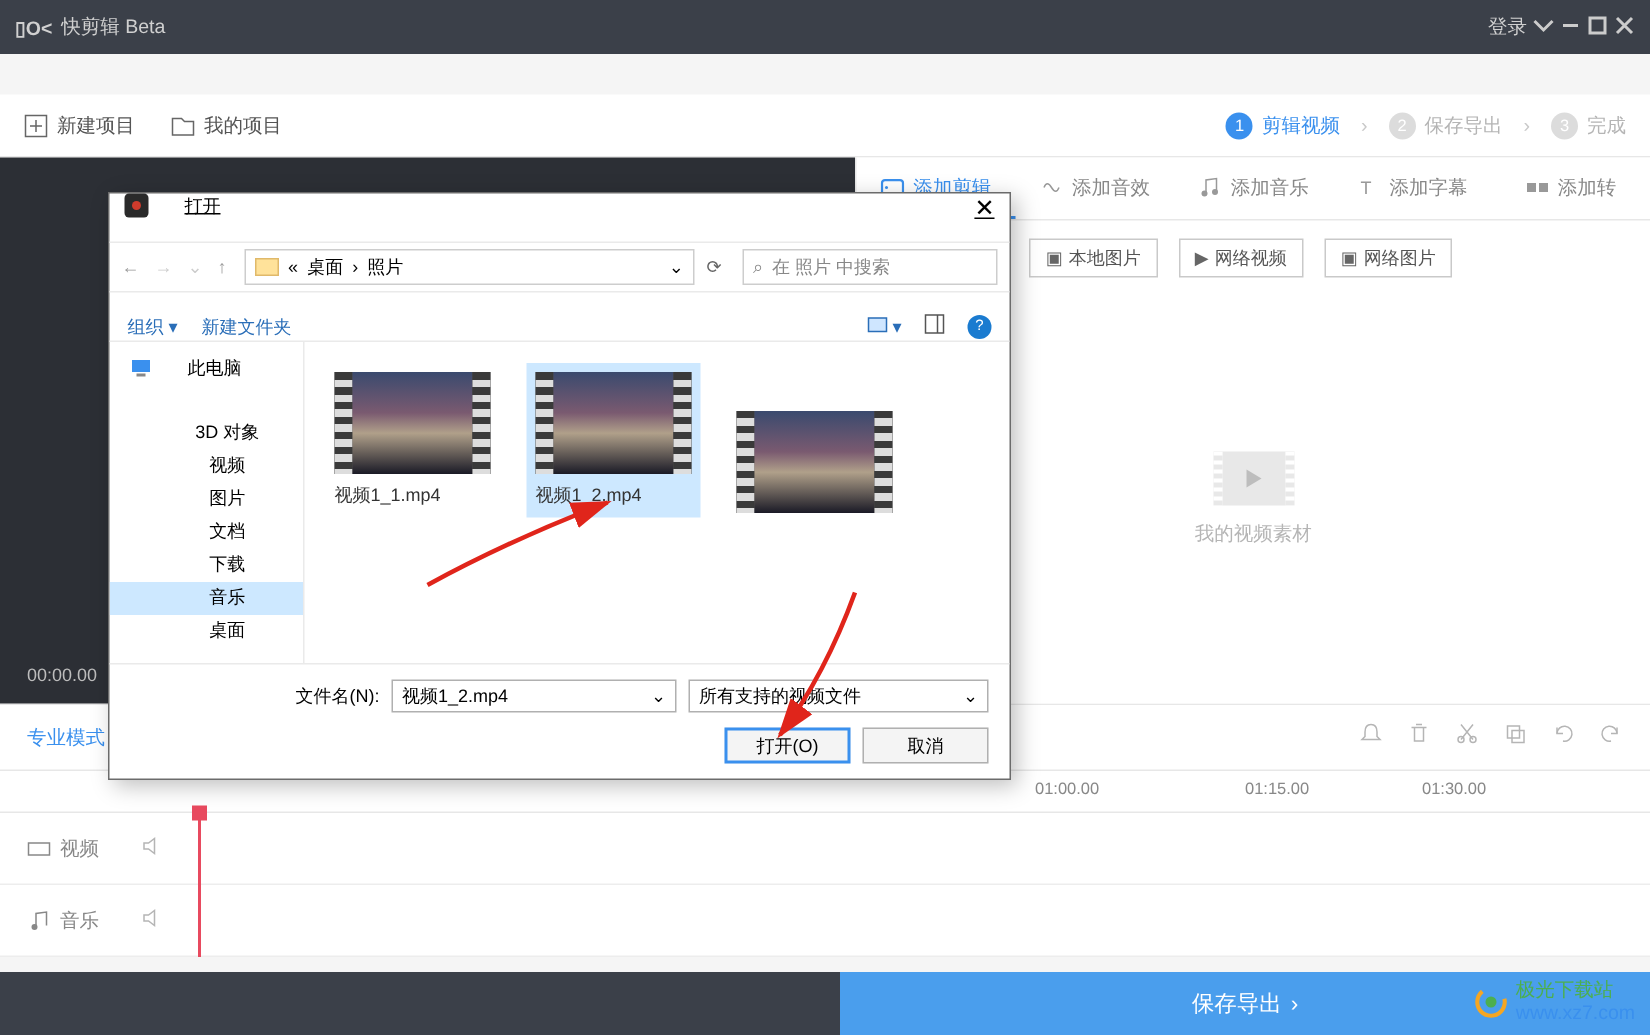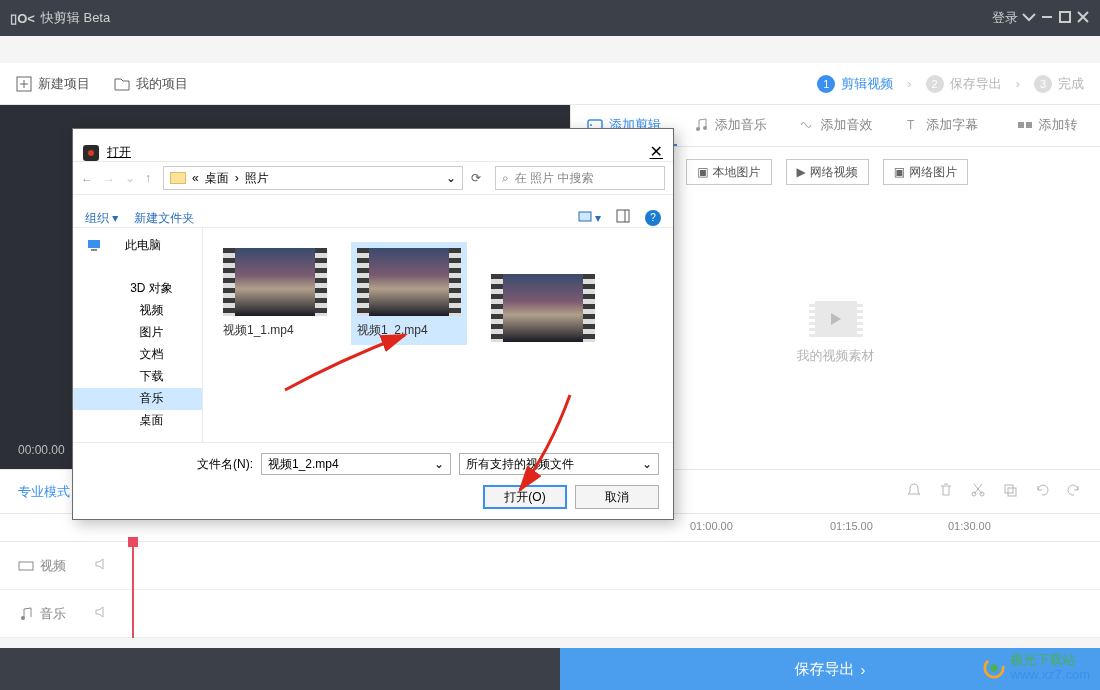--- a/index.html
+++ b/index.html
@@ -58,21 +58,21 @@
 .savebar .l { width: 560px; background: #3b4049; }
 .savebar .r { flex: 1; background: #4a9eed; color: #fff; display: flex; align-items: center; justify-content: center; font-size: 15px; gap: 6px; cursor: pointer; }
 
 
 .wm { position: absolute; right: 10px; bottom: 8px; display: flex; align-items: center; gap: 6px; color: #4caf50; font-size: 13px; z-index: 60; }
 .wm .domain { color: #3a90ee; }
 .wm svg { width: 22px; height: 22px; }
 
 
 .dialog { position: absolute; left: 72px; top: 128px; width: 602px; height: 392px; background: #fff; border: 1px solid #6b6b6b; box-shadow: 4px 4px 14px rgba(0,0,0,0.25); z-index: 50; display: flex; flex-direction: column; font-size: 12px; }
-.dlg-title { height: 32px; display: flex; align-items: flex-end; padding: 0 10px; gap: 8px; text-decoration: underline; }
+.dlg-title { height: 32px; display: flex; align-items: flex-start; padding: 0 10px; gap: 24px; text-decoration: underline; }
 .dlg-title .x { margin-left: auto; cursor: pointer; font-size: 16px; }
 .dlg-title .ico { width: 16px; height: 16px; background: #2a2a2a; border-radius: 3px; display: flex; align-items: center; justify-content: center; }
 .dlg-title .ico span { width: 6px; height: 6px; background: #cf3b2c; border-radius: 3px; }
 
 .dlg-nav { height: 34px; border-top: 1px solid #eaeaea; border-bottom: 1px solid #eaeaea; display: flex; align-items: center; padding: 0 8px; gap: 4px; }
 .dlg-nav .arrows { display: flex; gap: 10px; color: #999; }
 .dlg-nav .path { margin-left: 8px; flex: 1; height: 24px; border: 1px solid #cdcdcd; display: flex; align-items: center; padding: 0 6px; gap: 6px; }
 .dlg-nav .path .folder { width: 16px; height: 12px; background: #ffe29a; border: 1px solid #e0b96a; }
 .dlg-nav .refresh { margin-left: 4px; color: #666; cursor: pointer; }
 .dlg-nav .search { margin-left: 10px; width: 170px; height: 24px; border: 1px solid #cdcdcd; display: flex; align-items: center; padding: 0 6px; gap: 6px; color: #888; }
@@ -193,31 +193,31 @@
     <div class="rp-tabs">
       <div class="rp-tab active">
         <svg class="svg16" viewBox="0 0 16 16">
             <rect x="1" y="3" width="14" height="10" rx="2" stroke="#3a90ee" fill="none" stroke-width="1.5"></rect>
             <circle cx="4" cy="8" r="1" fill="#3a90ee"></circle>
           </svg>
         <span>添加剪辑</span>
       </div>
       <div class="rp-tab">
         <svg class="svg16" viewBox="0 0 16 16">
+            <path d="M3 8 Q5 3 8 8 Q11 13 13 8" stroke="#999" fill="none"></path>
+          </svg>
+        <span>添加音效</span>
+      </div>
+      <div class="rp-tab">
+        <svg class="svg16" viewBox="0 0 16 16">
             <path d="M6 12 V3 L13 2 V11" stroke="#999" fill="none"></path>
             <circle cx="5" cy="12" r="2" fill="#999"></circle>
             <circle cx="12" cy="11" r="2" fill="#999"></circle>
           </svg>
         <span>添加音乐</span>
-      </div>
-      <div class="rp-tab">
-        <svg class="svg16" viewBox="0 0 16 16">
-            <path d="M3 8 Q5 3 8 8 Q11 13 13 8" stroke="#999" fill="none"></path>
-          </svg>
-        <span>添加音效</span>
       </div>
       <div class="rp-tab">
         <svg class="svg16" viewBox="0 0 16 16">
             <text x="3" y="12" font-size="12" fill="#999">T</text>
           </svg>
         <span>添加字幕</span>
       </div>
       <div class="rp-tab">
         <svg class="svg16" viewBox="0 0 16 16">
             <rect x="1" y="5" width="6" height="6" fill="#999"></rect>

